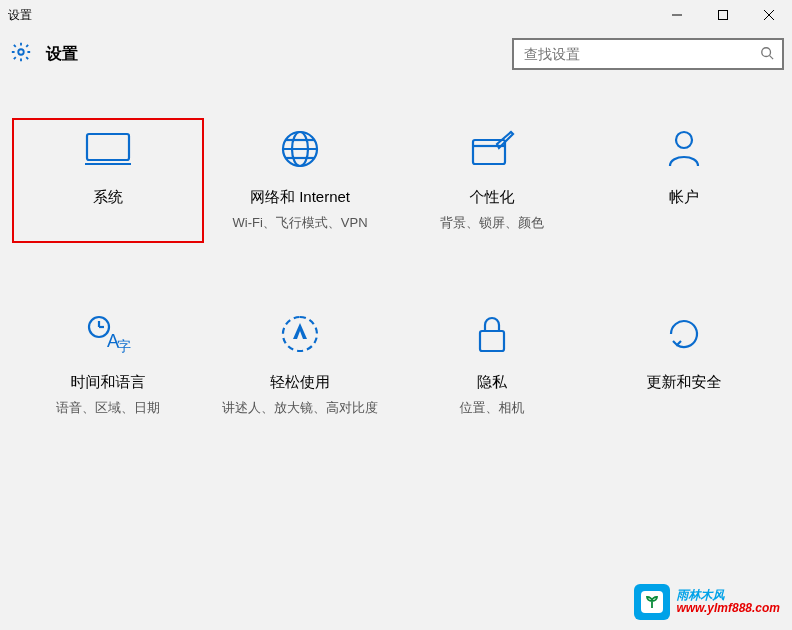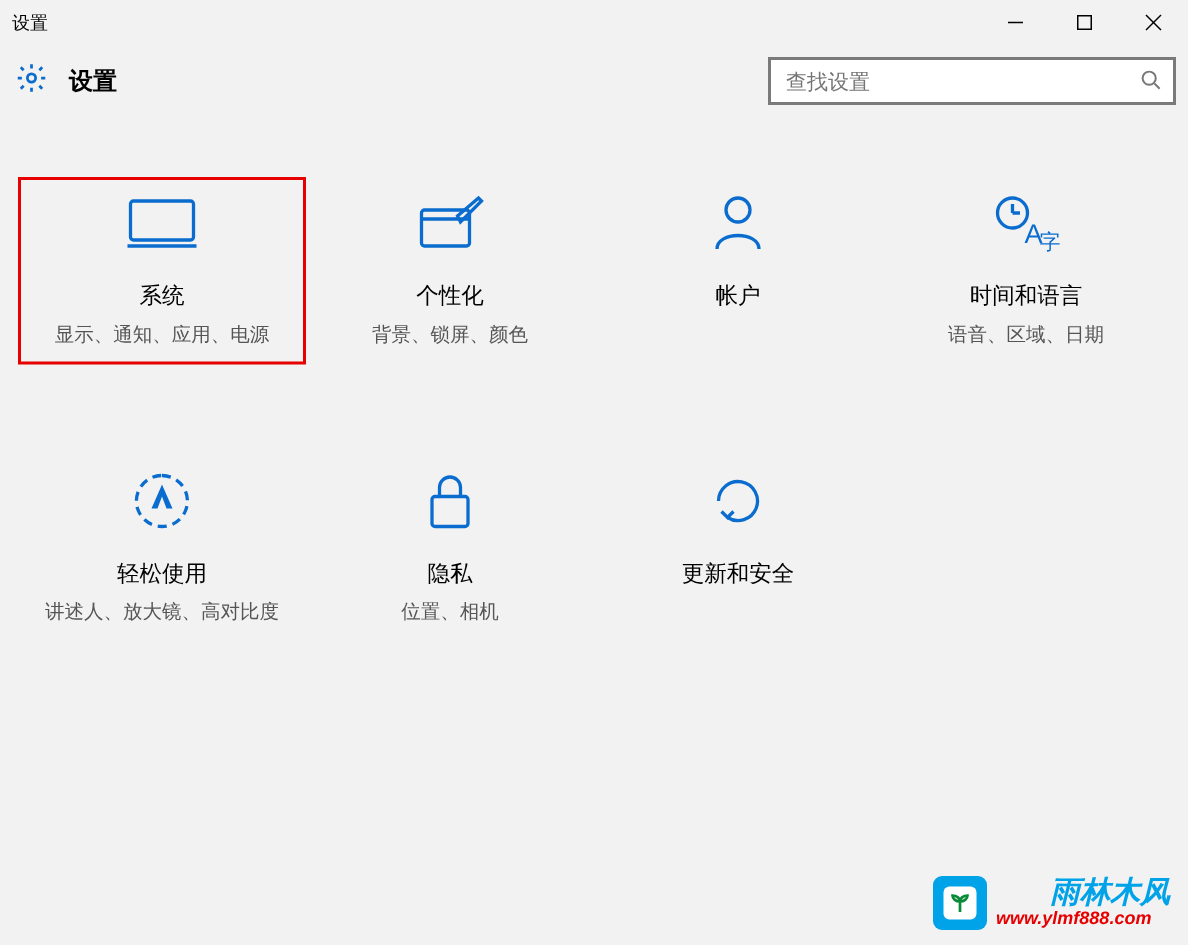--- a/index.html
+++ b/index.html
@@ -110,21 +110,21 @@
       height: 22px;
       background: #fff;
       border-radius: 4px;
       display: flex;
       align-items: center;
       justify-content: center;
       color: #0a8b3a;
       font-weight: bold;
     }
     .wm-text { display: flex; flex-direction: column; line-height: 1.1; }
-    .wm-brand { font-size: 20px; color: #00a2e8; font-weight: bold; font-style: italic; margin-left: 36px; }
+    .wm-brand { font-size: 12px; color: #00a2e8; font-weight: bold; font-style: italic; }
     .wm-url { font-size: 12px; color: #e60000; font-weight: bold; font-style: italic; }
   </style>
 </head>
 <body>
 
 <div class="titlebar">
   <span class="title">设置</span>
   <div class="window-controls">
     <button>
       <svg width="12" height="12">
@@ -169,24 +169,36 @@
 <div class="grid">
 
   <div class="tile highlighted">
     <div class="tile-icon">
       <svg width="50" height="38" viewBox="0 0 50 38">
           <rect x="4" y="4" width="42" height="26" rx="2"></rect>
           <line x1="2" y1="34" x2="48" y2="34"></line>
         </svg>
     </div>
     <div class="tile-title">系统</div>
-    <div class="tile-desc">显示、通知、应用、电源</div>
-  </div>
-
-
+  </div>
+
+
+  <div class="tile">
+    <div class="tile-icon">
+      <svg width="42" height="42" viewBox="0 0 42 42">
+          <circle cx="21" cy="21" r="17"></circle>
+          <ellipse cx="21" cy="21" rx="8" ry="17"></ellipse>
+          <line x1="4" y1="21" x2="38" y2="21"></line>
+          <line x1="7" y1="12" x2="35" y2="12"></line>
+          <line x1="7" y1="30" x2="35" y2="30"></line>
+        </svg>
+    </div>
+    <div class="tile-title">网络和 Internet</div>
+    <div class="tile-desc">Wi-Fi、飞行模式、VPN</div>
+  </div>
 
   <div class="tile">
     <div class="tile-icon">
       <svg width="46" height="38" viewBox="0 0 46 38">
           <rect x="4" y="10" width="32" height="24" rx="2"></rect>
           <line x1="4" y1="16" x2="36" y2="16"></line>
           <path d="M28 14 L42 2 L44 4 L30 18 Z"></path>
         </svg>
     </div>
     <div class="tile-title">个性化</div>

